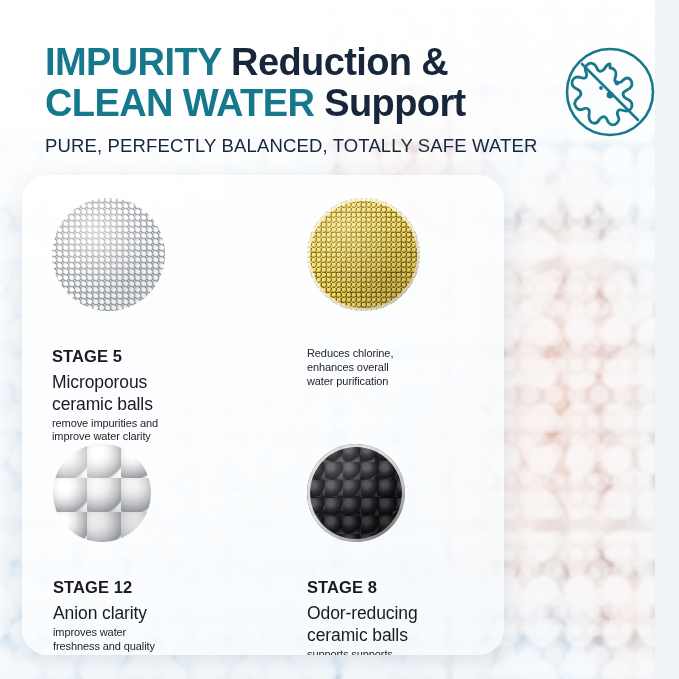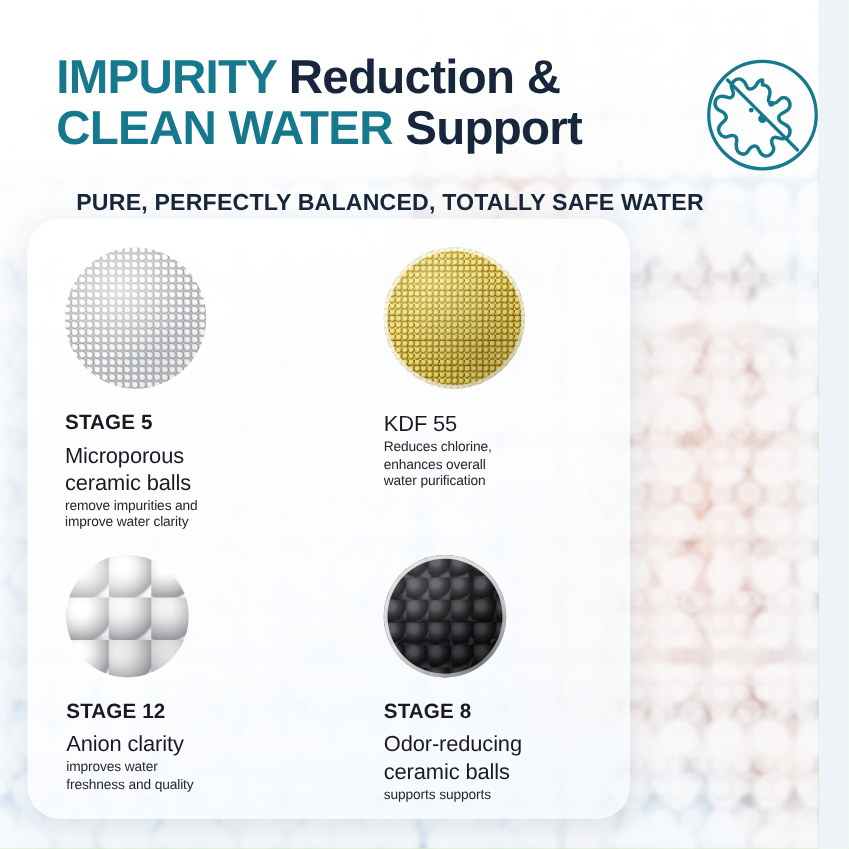--- a/index.html
+++ b/index.html
@@ -7,21 +7,21 @@
     width:679px;height:679px;overflow:hidden;
     font-family:"Liberation Sans", sans-serif;
     background:#eef3f7;
   }
 
   
   #infographic{
     position:relative;
     width:655px;height:679px;
     overflow:hidden;
-    background:#bef264;
+    background:#5eead4;
   }
 
   
   .bg-photo{
     position:absolute;inset:0;
     background:
       
       radial-gradient(ellipse 460px 300px at 18% 6%, rgba(255,255,255,.96) 0%, rgba(255,255,255,.55) 45%, rgba(255,255,255,0) 72%),
       
       radial-gradient(ellipse 150px 330px at 86% 60%, rgba(222,168,150,.92) 0%, rgba(222,170,152,.55) 48%, rgba(222,175,158,0) 78%),
@@ -82,25 +82,25 @@
     font-weight:800;
     line-height:1.09;
     letter-spacing:-.6px;
     color:#18263b;
     margin:0;
   }
   .headline .accent{color:#15788c;}
   .subhead{
     position:absolute;left:45px;top:135px;
     font-size:18.5px;
-    font-weight:700;
+    font-weight:400;
     letter-spacing:.15px;
     color:#18263b;
     white-space:nowrap;
-    margin:16px;
+    margin:0;
   }
   .germ-badge{
     position:absolute;left:560px;top:42px;
     width:100px;height:100px;
   }
 
   
   .card{
     position:absolute;
     left:22px;top:175px;
@@ -201,21 +201,21 @@
     box-shadow:inset 0 0 0 3px rgba(255,255,255,.82);
   }
   .beads-black::after{
     content:"";position:absolute;inset:0;border-radius:50%;
     background:
       radial-gradient(circle at 34% 24%, rgba(255,255,255,.16) 0%, rgba(255,255,255,0) 54%),
       radial-gradient(circle at 76% 84%, rgba(0,0,0,.45) 0%, rgba(0,0,0,0) 60%);
   }
 
   
-  .txt{margin-top:18px;}
+  .txt{margin-top:36px;}
   .txt.tight{}
   .stage{
     font-size:16.5px;font-weight:700;color:#191b20;
     letter-spacing:.1px;margin:0 0 7px 0;line-height:1.1;
   }
   .name{
     font-size:17.5px;font-weight:400;color:#191b20;
     line-height:1.24;margin:0;letter-spacing:-.1px;
   }
   .desc{
@@ -261,21 +261,20 @@
         <div class="txt">
           <p class="stage">STAGE 5</p>
           <p class="name">Microporous<br>ceramic balls</p>
           <p class="desc">remove impurities and<br>improve water clarity</p>
         </div>
       </div>
 
       <div class="cell c2">
         <div class="media granules-gold"></div>
         <div class="txt">
-          <p class="name">KDF 55</p>
           <p class="desc">Reduces chlorine,<br>enhances overall<br>water purification</p>
         </div>
       </div>
 
       <div class="cell c3">
         <div class="media sm spheres-white"></div>
         <div class="txt tight">
           <p class="stage">STAGE 12</p>
           <p class="name">Anion clarity</p>
           <p class="desc">improves water<br>freshness and quality</p>

